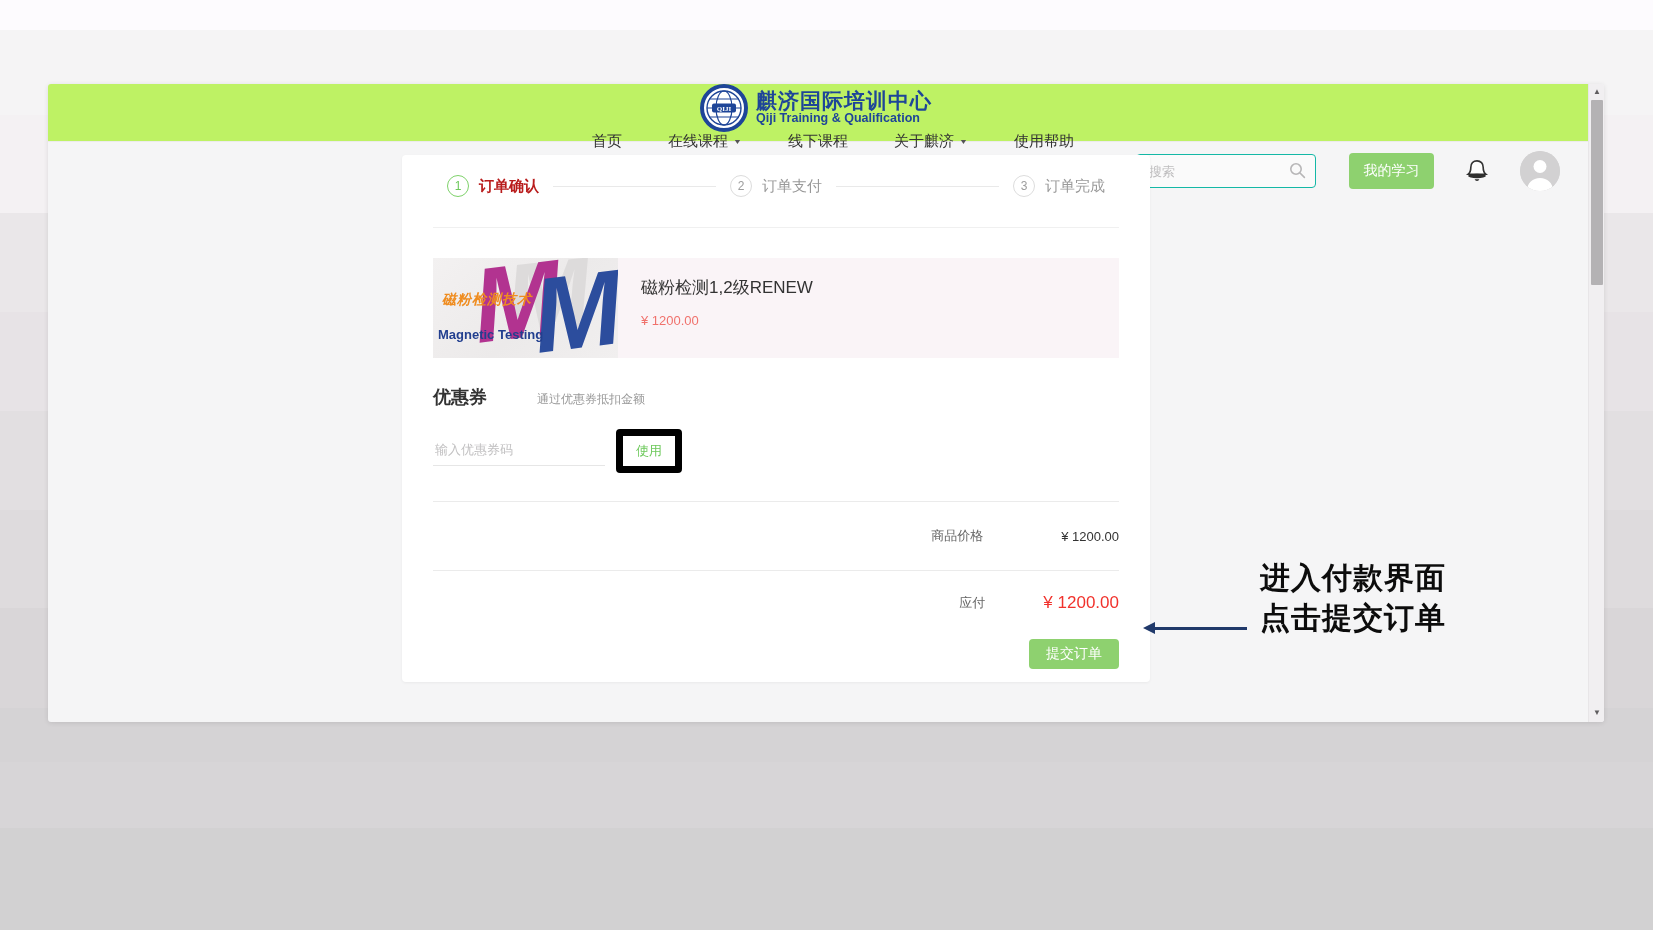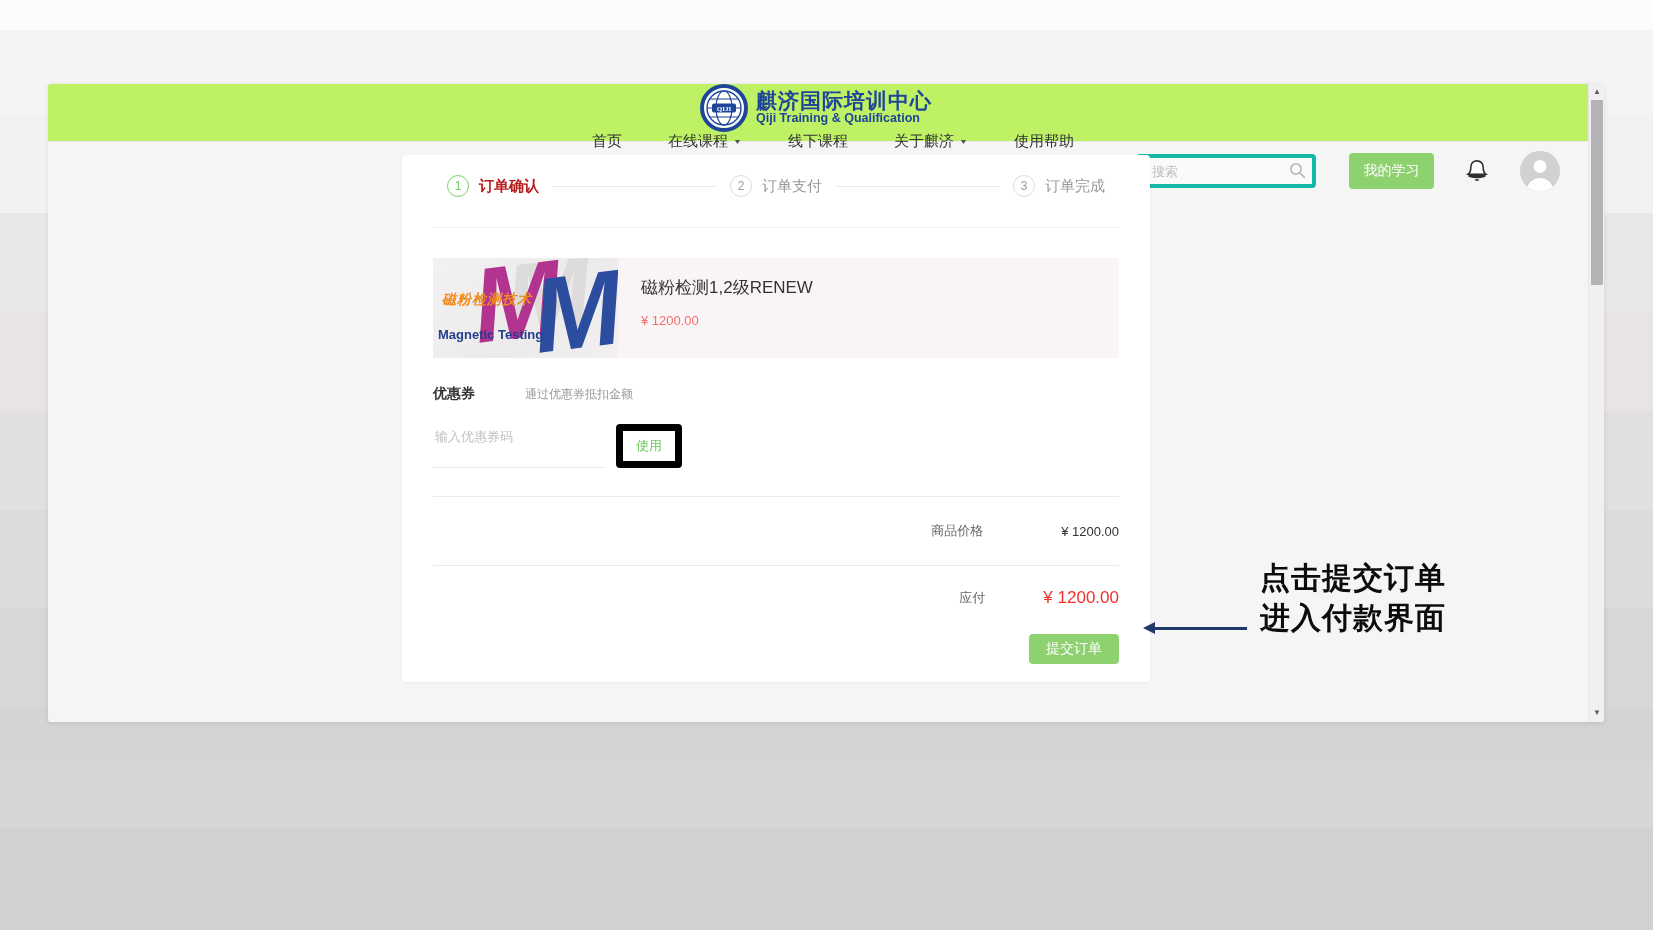--- a/index.html
+++ b/index.html
@@ -41,21 +41,21 @@
   .logo-en { font-size:12.5px; font-weight:bold; }
 
   .nav { display:flex; align-items:center; margin-left:34px; }
   .nav-item { font-size:15px; color:#333; padding:0 15px; margin:0 8px;
     cursor:pointer; display:flex; align-items:center; white-space:nowrap; }
   .caret { font-size:9px; color:#555; margin-left:5px; transform:scaleY(.8); }
 
   .hdr-right { margin-left:auto; display:flex; align-items:center; }
   .search-box { position:relative; width:180px; height:34px; }
   .search-box input {
-    width:100%; height:100%; border:4px solid #14b8a6; background:#fafafa;
+    width:100%; height:100%; border:1px solid #14b8a6; background:#fafafa;
     border-radius:4px; padding:0 34px 0 12px; font-size:13px; color:#333;
     outline:none; font-family:inherit;
   }
   .search-box input::placeholder { color:#bdbcbd; }
   .search-icon { position:absolute; right:10px; top:8px; }
 
   .btn-mylearning {
     margin-left:33px; width:85px; height:36px; background:#8ed16f;
     border:none; border-radius:4px; color:#fff; font-size:14px;
     cursor:pointer; font-family:inherit;
@@ -102,27 +102,27 @@
   .thumb-line1 { position:absolute; left:9px; top:33px; font-size:14px;
     font-style:italic; font-weight:bold; color:#ef8c1f; letter-spacing:1px; }
   .thumb-line2 { position:absolute; left:5px; top:69px; font-size:13px;
     font-weight:bold; color:#223f8f; }
 
   .product-info { padding:18px 0 0 23px; }
   .product-title { font-size:17px; color:#333; }
   .product-price { font-size:13px; color:#f0716c; margin-top:14px; }
 
   .coupon-head { margin:27px 31px 0; display:flex; align-items:baseline; }
-  .coupon-label { font-size:14px; font-weight:bold; color:#333; }
+  .coupon-label { font-size:18px; font-weight:bold; color:#333; }
   .coupon-hint { font-size:12px; color:#999; margin-left:50px; }
 
   .coupon-row { margin:20px 31px 0; display:flex; align-items:center; }
   .coupon-input {
     width:172px; border:none; border-bottom:1px solid #e6e6e6;
-    padding:6px 2px 23px; font-size:13px; color:#333; outline:none;
+    padding:6px 2px 8px; font-size:13px; color:#333; outline:none;
     background:transparent; font-family:inherit;
   }
   .coupon-input::placeholder { color:#c2c1c2; }
   .coupon-apply {
     margin-left:11px; padding:6px 13px; background:#fff;
     border:7px solid #000000; color:#6cc85a; font-size:13px;
     border-radius:4px; cursor:pointer; font-family:inherit;
   }
 
   .divider { margin:28px 31px 0; border-top:1px solid #ebebeb; }
@@ -300,15 +300,15 @@
     <div class="sb-thumb"></div>
     <div class="sb-arrow sb-down">▼</div>
   </div>
 </div>
 
 <div class="annotation-arrow">
   <div class="arrow-head"></div>
   <div class="arrow-shaft"></div>
 </div>
 <div class="annotation-text">
+  <div>进入付款界面</div>
   <div>点击提交订单</div>
-  <div>进入付款界面</div>
 </div>
 
 </body></html>

